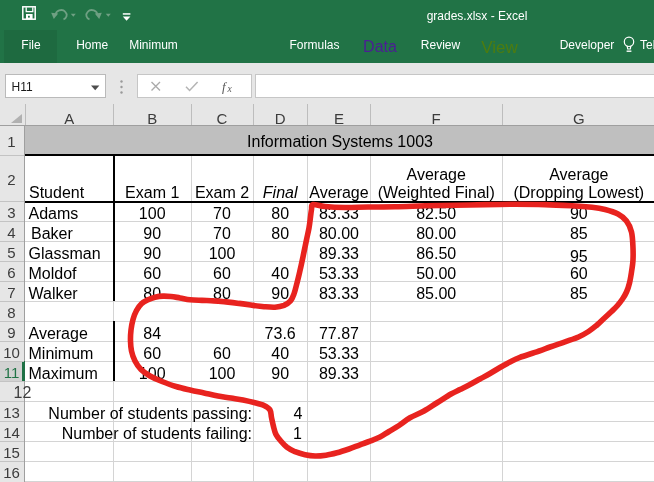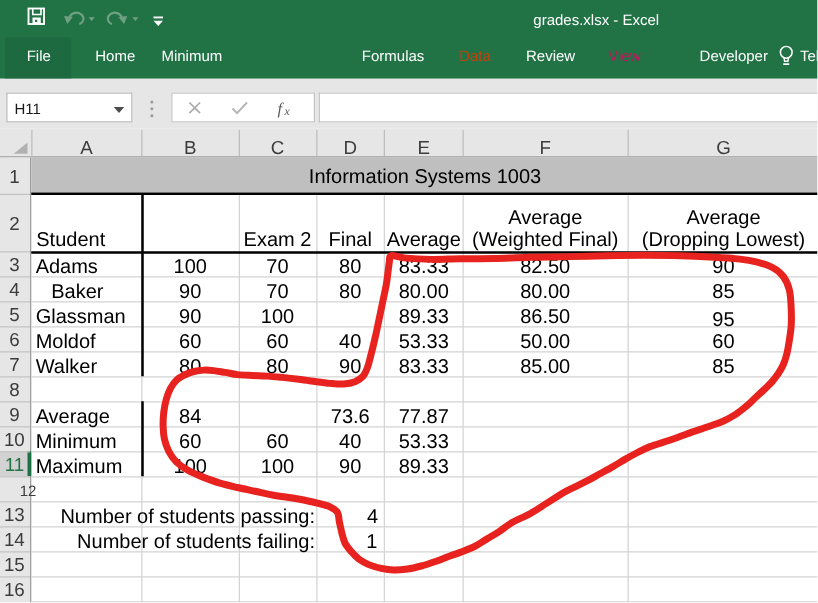--- a/index.html
+++ b/index.html
@@ -36,23 +36,23 @@
 <g fill="none" stroke="#fff" stroke-width="1.2">
  <circle cx="629" cy="41.8" r="4.7"></circle>
  <path d="M627.2 46 l0.5 3 h2.6 l0.5 -3"></path>
  <path d="M626.6 51.2 h4.8" stroke-width="1.4"></path>
 </g>
 </svg>
 <div class="abs ct" style="left:-29.0px;top:38px;width:120px;font-size:12px;color:#fff;">File</div>
 <div class="abs ct" style="left:32.2px;top:38px;width:120px;font-size:12px;color:#fff;">Home</div>
 <div class="abs ct" style="left:93.5px;top:38px;width:120px;font-size:12px;color:#fff;">Minimum</div>
 <div class="abs ct" style="left:254.5px;top:38px;width:120px;font-size:12px;color:#fff;">Formulas</div>
-<div class="abs ct" style="left:320.0px;top:38px;width:120px;font-size:12px;color:#c2410c;">Data</div>
+<div class="abs ct" style="left:320.0px;top:38px;width:120px;font-size:16px;color:#4c1d95;">Data</div>
 <div class="abs ct" style="left:380.5px;top:38px;width:120px;font-size:12px;color:#fff;">Review</div>
-<div class="abs ct" style="left:439.5px;top:38px;width:120px;font-size:12px;color:#be185d;">View</div>
+<div class="abs ct" style="left:439.5px;top:38px;width:120px;font-size:17px;color:#4d7c0f;">View</div>
 <div class="abs ct" style="left:527px;top:38px;width:120px;font-size:12px;color:#fff;">Developer</div>
 <div class="abs" style="left:640px;top:38px;width:30px;font-size:12px;color:#fff;">Tell</div>
 <div class="abs" style="left:0;top:63px;width:654px;height:40px;background:#e6e6e6;"></div>
 <div class="abs" style="left:5px;top:74px;width:101px;height:24px;background:#fff;border:1px solid #bababa;box-sizing:border-box;"></div>
 <div class="abs" style="left:11.5px;top:79.5px;font-size:12px;color:#1a1a1a;">H11</div>
 <svg class="abs" style="left:90px;top:84px;" width="11" height="7">
       <path d="M1 1.5 h8.4 l-4.2 4.8 z" fill="#4d4d4d"></path>
     </svg>
 <svg class="abs" style="left:119px;top:79px;" width="6" height="18">
       <g fill="#9a9a9a">
@@ -105,21 +105,21 @@
 <div class="abs" style="left:0;top:280.9px;width:24px;height:1px;background:#c3c3c3;"></div>
 <div class="abs ct" style="left:0;top:305.2px;width:23px;font-size:15px;line-height:16px;color:#3c3c3c;">8</div>
 <div class="abs" style="left:0;top:300.9px;width:24px;height:1px;background:#c3c3c3;"></div>
 <div class="abs ct" style="left:0;top:325.2px;width:23px;font-size:15px;line-height:16px;color:#3c3c3c;">9</div>
 <div class="abs" style="left:0;top:320.9px;width:24px;height:1px;background:#c3c3c3;"></div>
 <div class="abs ct" style="left:0;top:345.2px;width:23px;font-size:15px;line-height:16px;color:#3c3c3c;">10</div>
 <div class="abs" style="left:0;top:340.9px;width:24px;height:1px;background:#c3c3c3;"></div>
 <div class="abs" style="left:0;top:361.4px;width:25px;height:20.0px;background:#d2d2d2;border-right:3px solid #1e7145;box-sizing:border-box;"></div>
 <div class="abs ct" style="left:0;top:365.2px;width:23px;font-size:15px;line-height:16px;color:#217346;">11</div>
 <div class="abs" style="left:0;top:360.9px;width:24px;height:1px;background:#c3c3c3;"></div>
-<div class="abs ct" style="left:0;top:385.2px;width:45px;font-size:12px;line-height:16px;color:#3c3c3c;">12</div>
+<div class="abs ct" style="left:0;top:385.2px;width:45px;font-size:16px;line-height:16px;color:#3c3c3c;">12</div>
 <div class="abs" style="left:0;top:380.9px;width:24px;height:1px;background:#c3c3c3;"></div>
 <div class="abs ct" style="left:0;top:405.2px;width:23px;font-size:15px;line-height:16px;color:#3c3c3c;">13</div>
 <div class="abs" style="left:0;top:400.9px;width:24px;height:1px;background:#c3c3c3;"></div>
 <div class="abs ct" style="left:0;top:425.2px;width:23px;font-size:15px;line-height:16px;color:#3c3c3c;">14</div>
 <div class="abs" style="left:0;top:420.9px;width:24px;height:1px;background:#c3c3c3;"></div>
 <div class="abs ct" style="left:0;top:445.2px;width:23px;font-size:15px;line-height:16px;color:#3c3c3c;">15</div>
 <div class="abs" style="left:0;top:440.9px;width:24px;height:1px;background:#c3c3c3;"></div>
 <div class="abs ct" style="left:0;top:465.2px;width:23px;font-size:15px;line-height:16px;color:#3c3c3c;">16</div>
 <div class="abs" style="left:0;top:460.9px;width:24px;height:1px;background:#c3c3c3;"></div>
 <div class="abs" style="left:25px;top:126px;width:629px;height:28px;background:#bfbfbf;"></div>
@@ -142,33 +142,34 @@
 <div class="abs" style="left:25px;top:400.9px;width:629px;height:1px;background:#d4d4d4;"></div>
 <div class="abs" style="left:25px;top:420.9px;width:629px;height:1px;background:#d4d4d4;"></div>
 <div class="abs" style="left:25px;top:440.9px;width:629px;height:1px;background:#d4d4d4;"></div>
 <div class="abs" style="left:25px;top:460.9px;width:629px;height:1px;background:#d4d4d4;"></div>
 <div class="abs" style="left:25px;top:480.9px;width:629px;height:1px;background:#d4d4d4;"></div>
 <div class="abs" style="left:25px;top:154px;width:629px;height:2px;background:#000;"></div>
 <div class="abs" style="left:25px;top:200.6px;width:629px;height:2.4px;background:#000;"></div>
 <div class="abs" style="left:112.7px;top:156px;width:2.6px;height:145.4px;background:#000;"></div>
 <div class="abs" style="left:112.7px;top:321.4px;width:2.6px;height:60px;background:#000;"></div>
 <div class="abs cell" style="left:29px;top:184px;line-height:18px;">Student</div>
+<div class="abs cell ct" style="left:97.2px;top:184px;width:110px;line-height:18px;">Exam 1</div>
 <div class="abs cell ct" style="left:167.0px;top:184px;width:110px;line-height:18px;">Exam 2</div>
-<div class="abs cell ct" style="left:225.2px;top:184px;width:110px;line-height:18px;">Final</div>
+<div class="abs cell ct" style="left:225.2px;top:184px;width:110px;line-height:18px;font-style:italic;">Final</div>
 <div class="abs cell ct" style="left:284.0px;top:184px;width:110px;line-height:18px;">Average</div>
 <div class="abs cell ct" style="left:356.2px;top:165.6px;width:160px;line-height:18.3px;">Average<br>(Weighted Final)</div>
 <div class="abs cell ct" style="left:498.8px;top:165.6px;width:160px;line-height:18.3px;">Average<br>(Dropping Lowest)</div>
 <div class="abs cell" style="left:28.5px;top:204.4px;">Adams</div>
 <div class="abs cell ct" style="left:97.2px;top:204.4px;width:110px;">100</div>
 <div class="abs cell ct" style="left:167.0px;top:204.4px;width:110px;">70</div>
 <div class="abs cell ct" style="left:225.2px;top:204.4px;width:110px;">80</div>
 <div class="abs cell ct" style="left:284.0px;top:204.4px;width:110px;">83.33</div>
 <div class="abs cell ct" style="left:381.2px;top:204.4px;width:110px;">82.50</div>
 <div class="abs cell ct" style="left:523.8px;top:204.4px;width:110px;">90</div>
-<div class="abs cell" style="left:41px;top:224.4px;">Baker</div>
+<div class="abs cell" style="left:31px;top:224.4px;">Baker</div>
 <div class="abs cell ct" style="left:97.2px;top:224.4px;width:110px;">90</div>
 <div class="abs cell ct" style="left:167.0px;top:224.4px;width:110px;">70</div>
 <div class="abs cell ct" style="left:225.2px;top:224.4px;width:110px;">80</div>
 <div class="abs cell ct" style="left:284.0px;top:224.4px;width:110px;">80.00</div>
 <div class="abs cell ct" style="left:381.2px;top:224.4px;width:110px;">80.00</div>
 <div class="abs cell ct" style="left:523.8px;top:224.4px;width:110px;">85</div>
 <div class="abs cell" style="left:28.5px;top:244.4px;">Glassman</div>
 <div class="abs cell ct" style="left:97.2px;top:244.4px;width:110px;">90</div>
 <div class="abs cell ct" style="left:167.0px;top:244.4px;width:110px;">100</div>
 <div class="abs cell ct" style="left:284.0px;top:244.4px;width:110px;">89.33</div>

